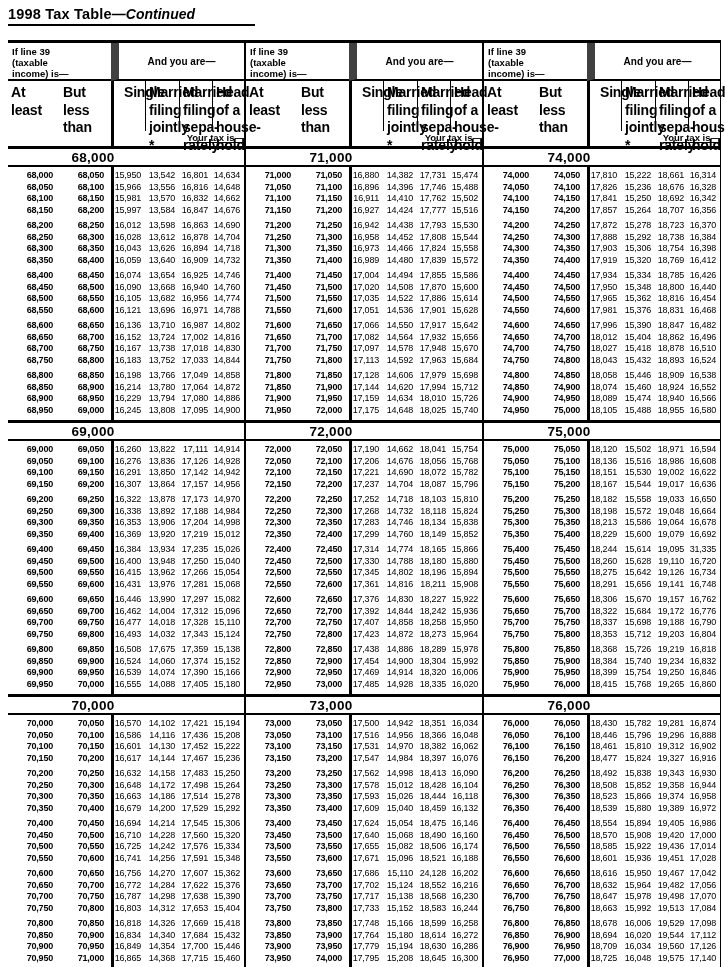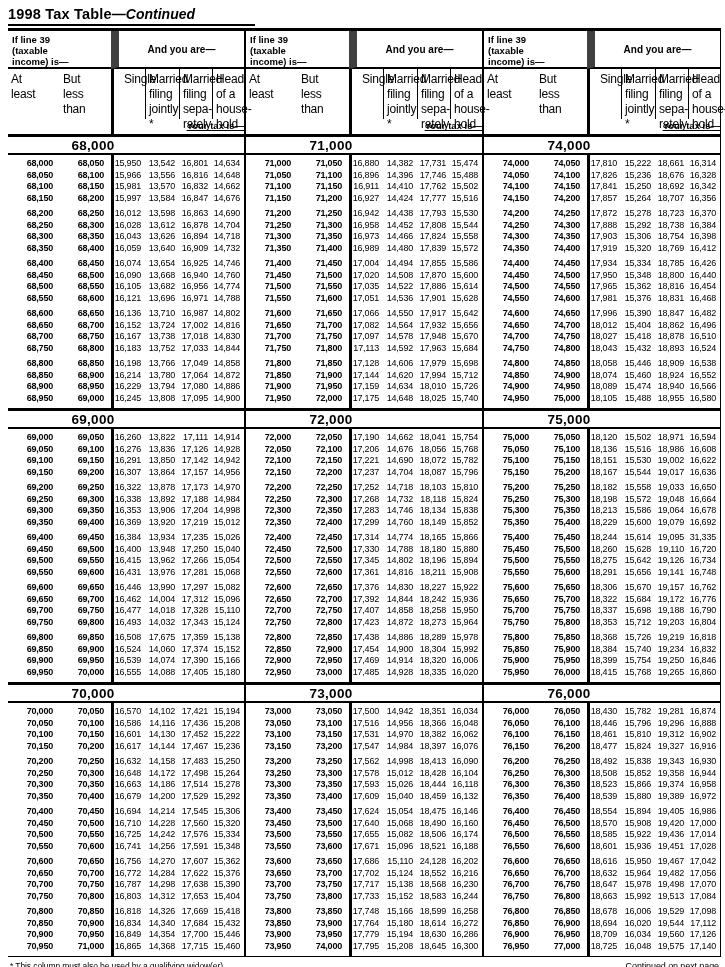--- a/index.html
+++ b/index.html
@@ -1,31 +1,31 @@
 <!DOCTYPE html>
 <html><head>
 <meta charset="utf-8">
 <style>
   html,body{margin:0;padding:0;background:#fff;}
   body{width:725px;height:967px;font-family:"Liberation Sans","DejaVu Sans",sans-serif;color:#000;-webkit-font-smoothing:none;}
   .page{box-sizing:border-box;width:725px;height:967px;padding:5px 4px 0 8px;position:relative;}
-  .title-wrap{display:inline-block;border-bottom:2px solid #000;padding:0 60px 1px 0;margin-bottom:2px;}
+  .title-wrap{display:inline-block;border-bottom:2px solid #000;padding:0 60px 1px 0;margin-bottom:14px;}
   .title-main{font-size:14.5px;font-weight:bold;letter-spacing:.2px;}
   .title-cont{font-size:14px;font-weight:bold;font-style:italic;}
   .panels{display:flex;border-top:3px solid #000;border-bottom:1px solid #000;}
   .panel{flex:1 1 0;min-width:0;}
   .panel + .panel{border-left:2px solid #000;}
   .panel:last-child{border-right:1px solid #000;}
 
   
   .hdr{display:grid;grid-template-columns:47px 56px 34px 34px 33px 32px;grid-template-rows:38px 50px 15px;}
   .hdr > div{box-sizing:border-box;}
   .h-income{grid-column:1/3;grid-row:1;border-bottom:2px solid #000;font-weight:bold;font-size:9.5px;line-height:1.18;padding:3px 8px 0 4px;white-space:pre-line;}
   .h-andyou{grid-column:3/7;grid-row:1;border-bottom:2px solid #000;border-left:8px solid #404040;font-weight:bold;font-size:10px;display:flex;align-items:center;justify-content:center;}
-  .h-sub{grid-row:2;font-weight:normal;font-size:12px;line-height:1.25;padding:3px 0 0 3px;white-space:pre-line;letter-spacing:-.2px;}
+  .h-sub{grid-row:2;font-weight:bold;font-size:14px;line-height:1.25;padding:3px 0 0 3px;white-space:pre-line;letter-spacing:-.2px;}
   .h-atleast{grid-column:1;}
   .h-butless{grid-column:2;padding-left:8px;}
   .h-single{grid-column:3;border-left:3px solid #000;padding-left:10px;}
   .h-mfj{grid-column:4;border-left:1px solid #000;}
   .h-mfs{grid-column:5;border-left:1px solid #000;}
   .h-hoh{grid-column:6;border-left:1px solid #000;}
   .h-spacer{grid-column:1/3;grid-row:3;}
   .h-yourtax{grid-column:3/7;grid-row:3;border-left:3px solid #000;font-weight:bold;font-size:9.5px;text-align:right;line-height:13px;text-decoration:underline;}
 
   

